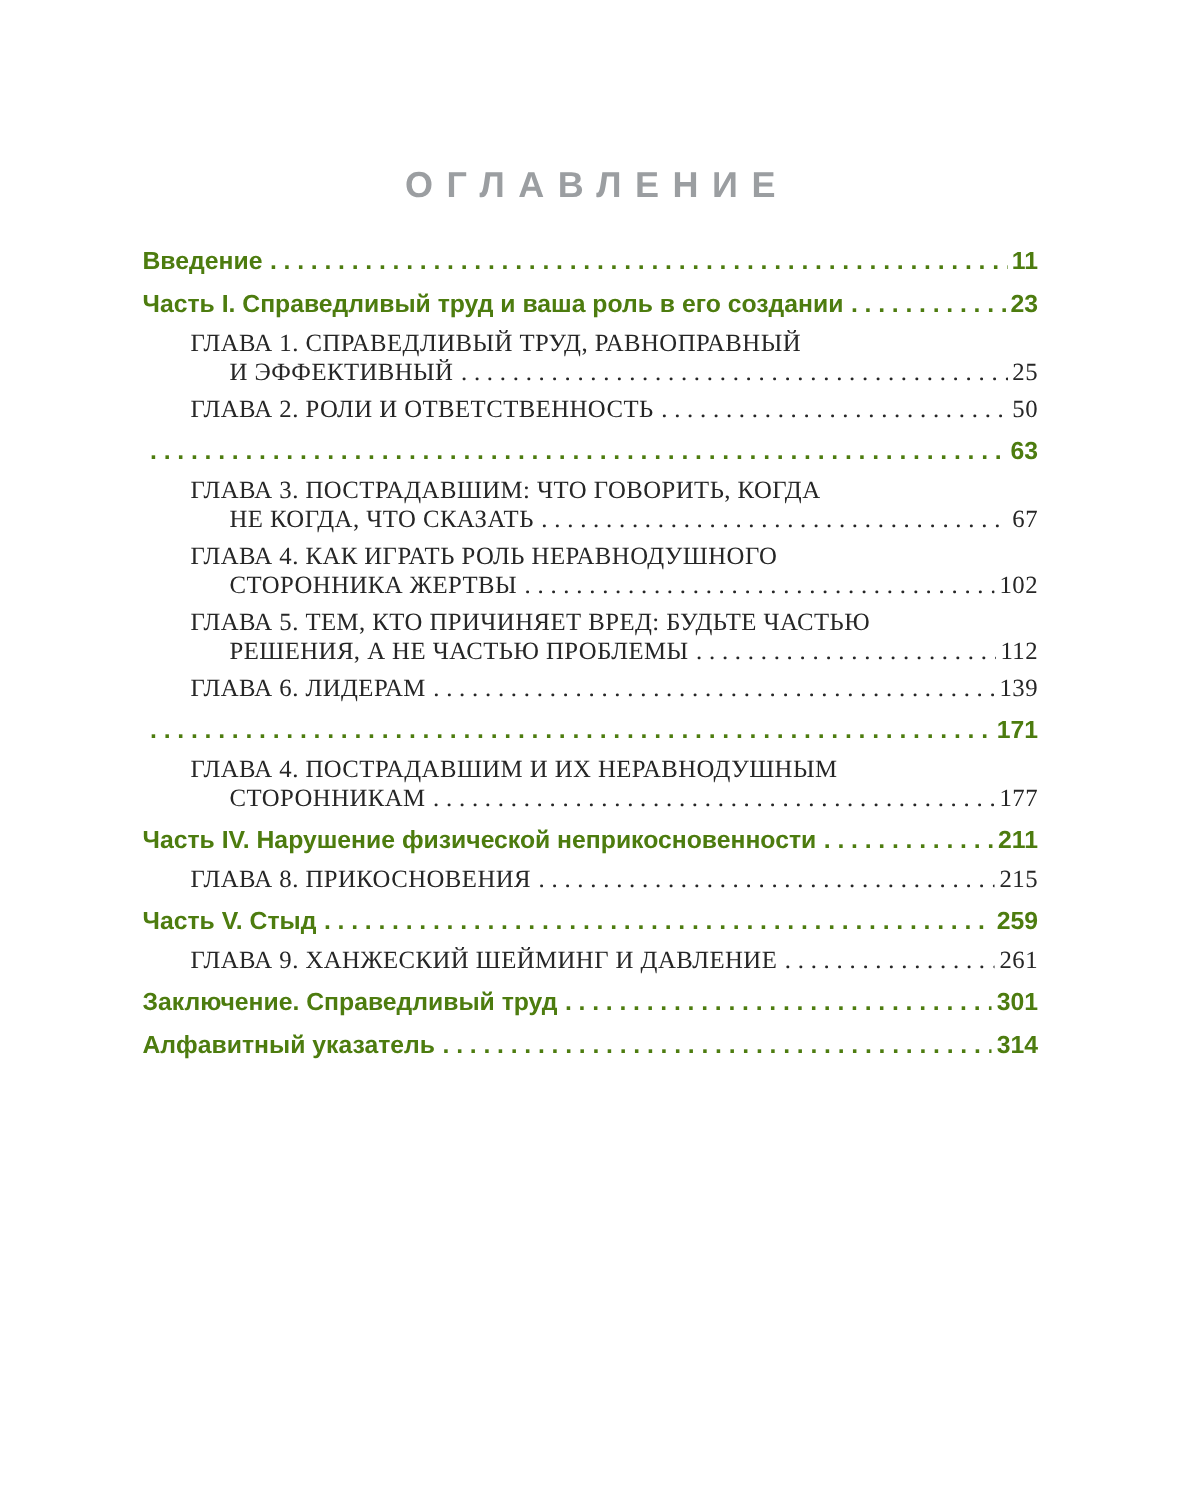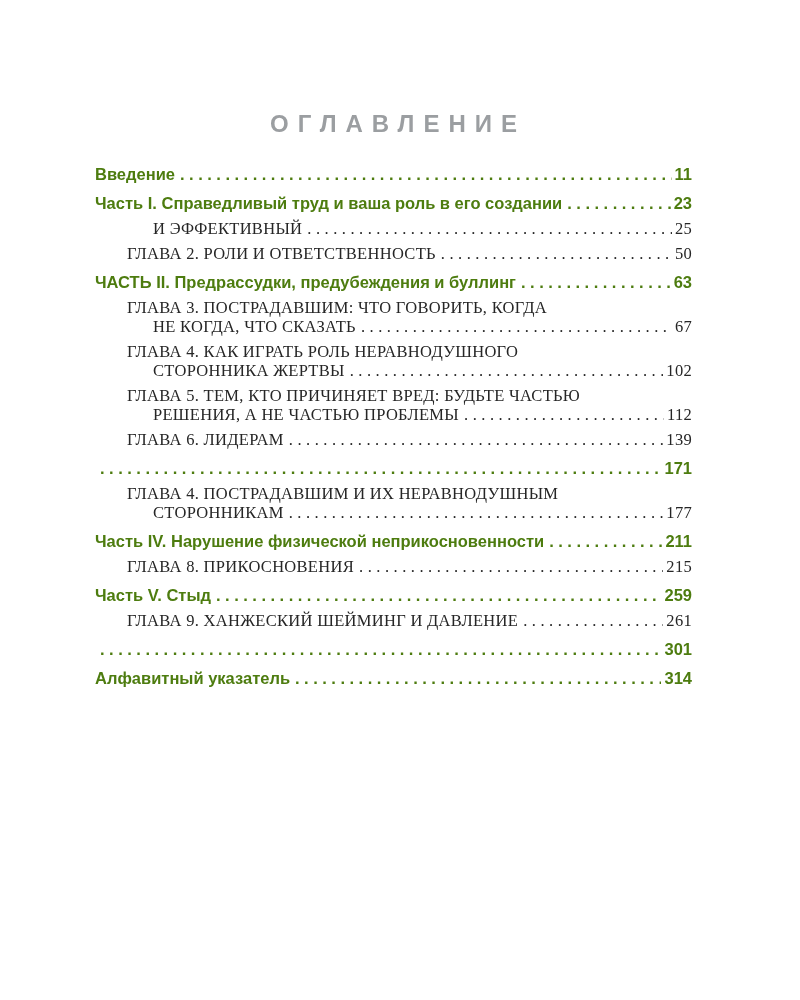--- a/index.html
+++ b/index.html
@@ -67,36 +67,36 @@
         </div>
       </div>
       <div class="entry part">
         <div class="line leader-row">
           <span class="label">Часть I. Справедливый труд и ваша роль в его создании</span>
           <span class="dots">................................................................................................................................................................</span>
           <span class="page-num">23</span>
         </div>
       </div>
       <div class="entry chapter">
+        <div class="line">ГЛАВА 1. СПРАВЕДЛИВЫЙ ТРУД, РАВНОПРАВНЫЙ</div>
         <div class="line cont leader-row">
           <span class="label">И ЭФФЕКТИВНЫЙ</span>
           <span class="dots">................................................................................................................................................................</span>
           <span class="page-num">25</span>
         </div>
       </div>
       <div class="entry chapter">
         <div class="line leader-row">
           <span class="label">ГЛАВА 2. РОЛИ И ОТВЕТСТВЕННОСТЬ</span>
           <span class="dots">................................................................................................................................................................</span>
           <span class="page-num">50</span>
         </div>
       </div>
       <div class="entry part">
         <div class="line leader-row">
-          <span class="label">ЧАСТЬ II. Предрассудки, предубеждения и буллинг</span>
           <span class="dots">................................................................................................................................................................</span>
           <span class="page-num">63</span>
         </div>
       </div>
       <div class="entry chapter">
         <div class="line">ГЛАВА 3. ПОСТРАДАВШИМ: ЧТО ГОВОРИТЬ, КОГДА</div>
         <div class="line cont leader-row">
           <span class="label">НЕ КОГДА, ЧТО СКАЗАТЬ</span>
           <span class="dots">................................................................................................................................................................</span>
           <span class="page-num">67</span>
@@ -162,20 +162,21 @@
       </div>
       <div class="entry chapter">
         <div class="line leader-row">
           <span class="label">ГЛАВА 9. ХАНЖЕСКИЙ ШЕЙМИНГ И ДАВЛЕНИЕ</span>
           <span class="dots">................................................................................................................................................................</span>
           <span class="page-num">261</span>
         </div>
       </div>
       <div class="entry part">
         <div class="line leader-row">
+          <span class="label">Заключение. Справедливый труд</span>
           <span class="dots">................................................................................................................................................................</span>
           <span class="page-num">301</span>
         </div>
       </div>
       <div class="entry part">
         <div class="line leader-row">
           <span class="label">Алфавитный указатель</span>
           <span class="dots">................................................................................................................................................................</span>
           <span class="page-num">314</span>
         </div>

